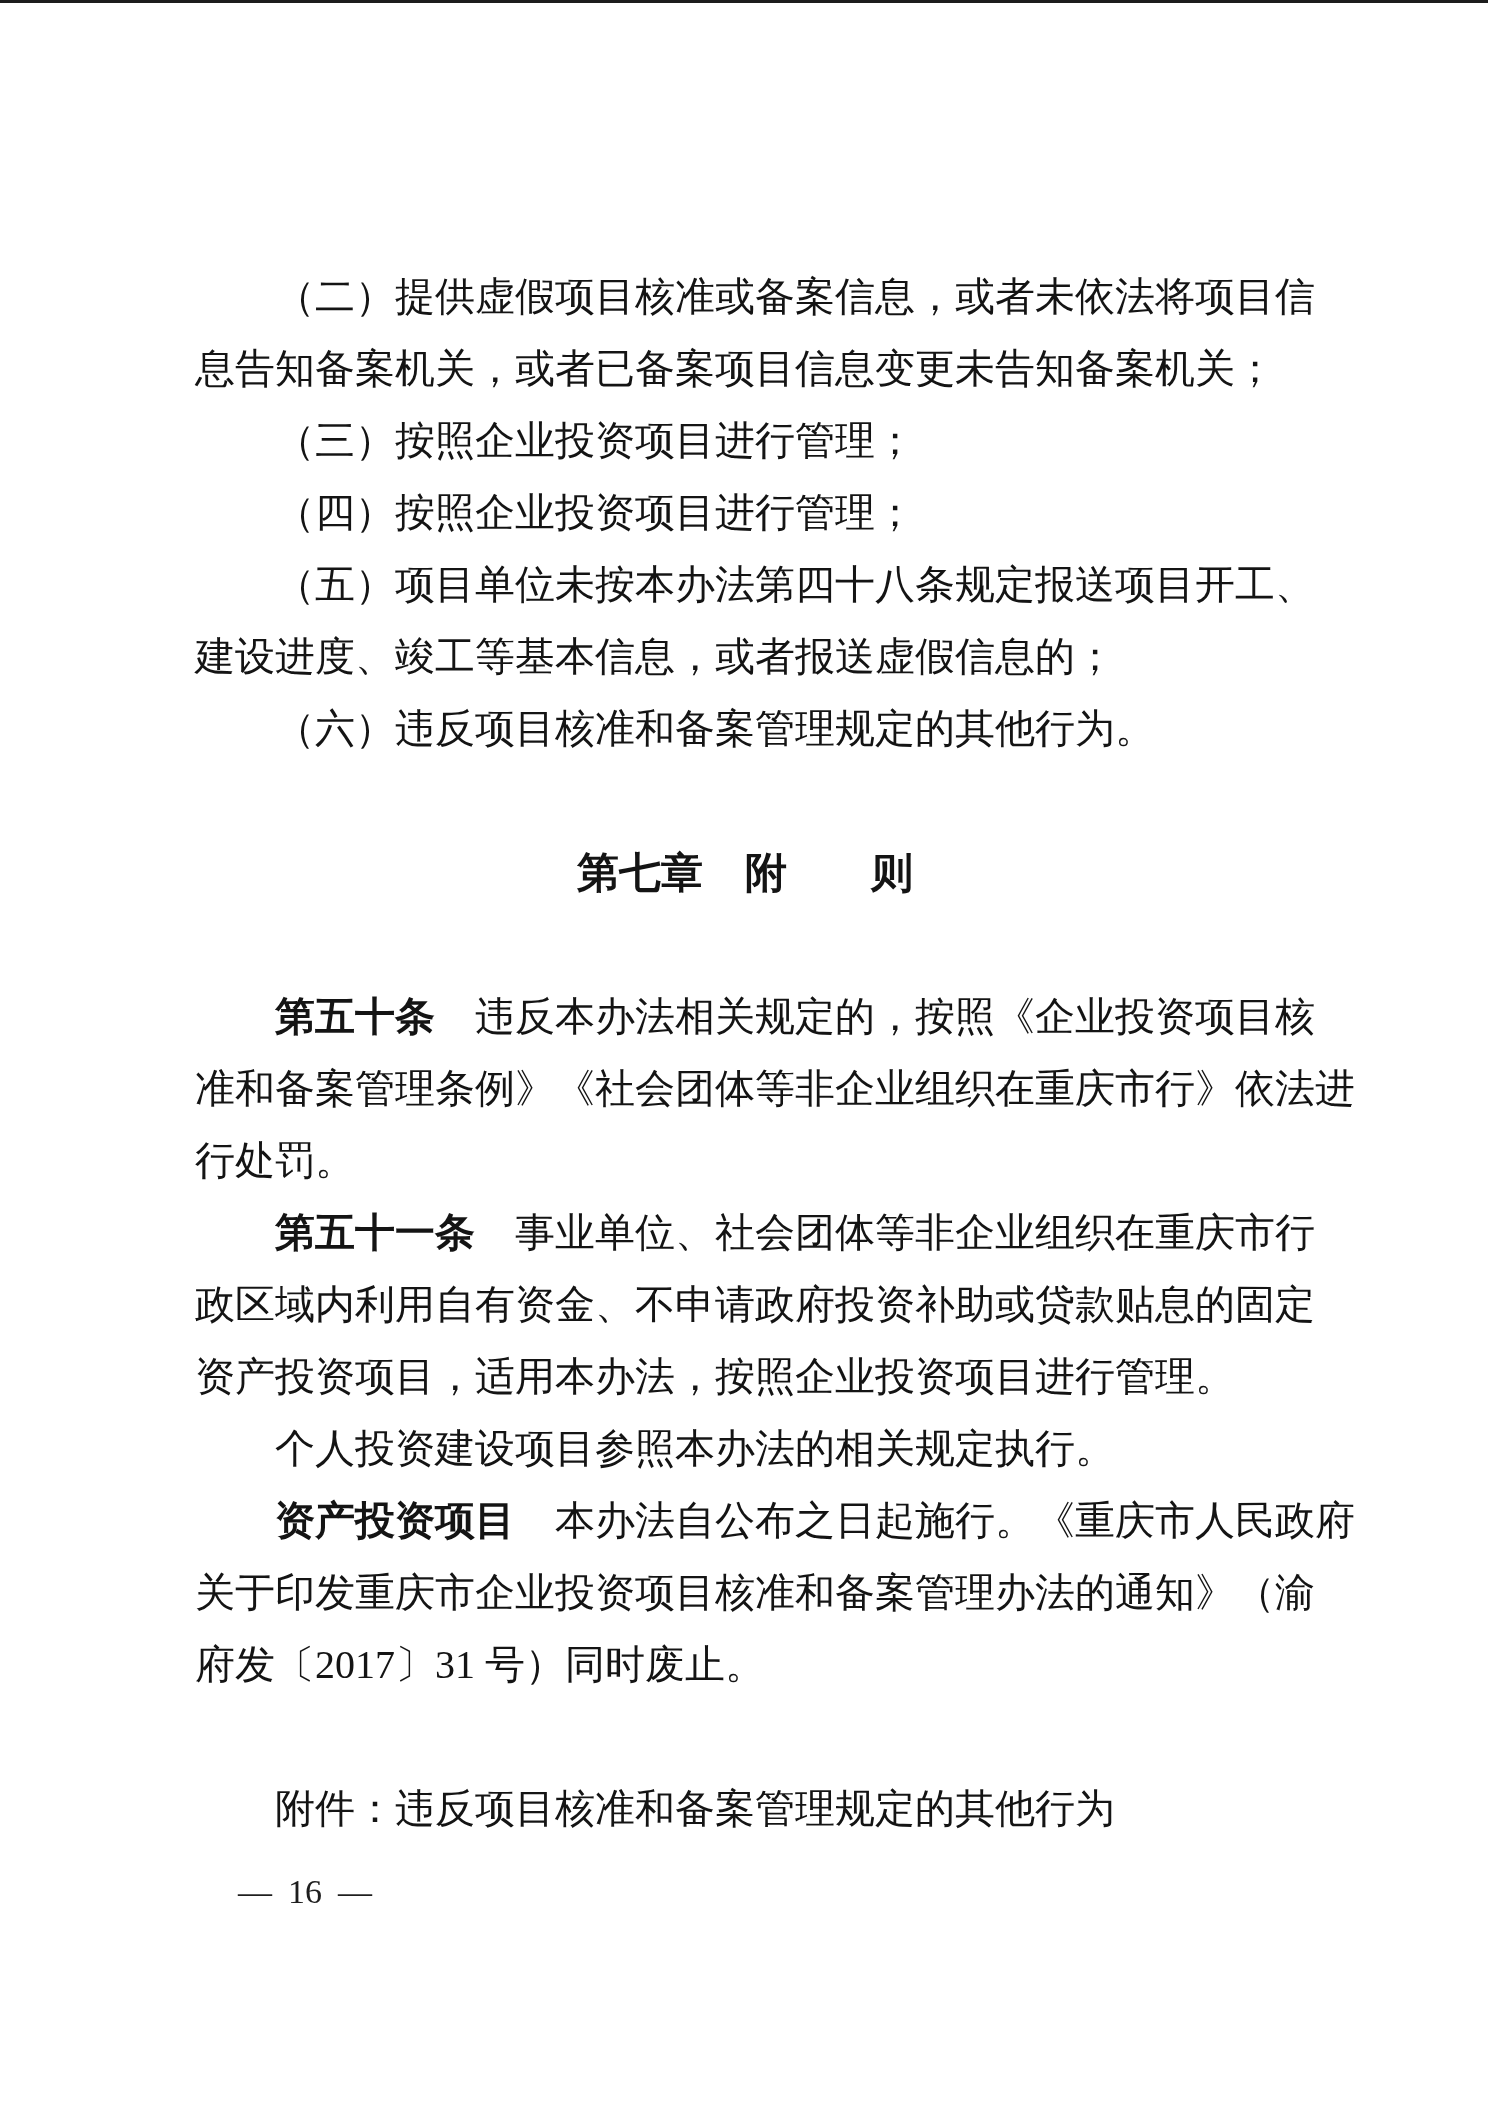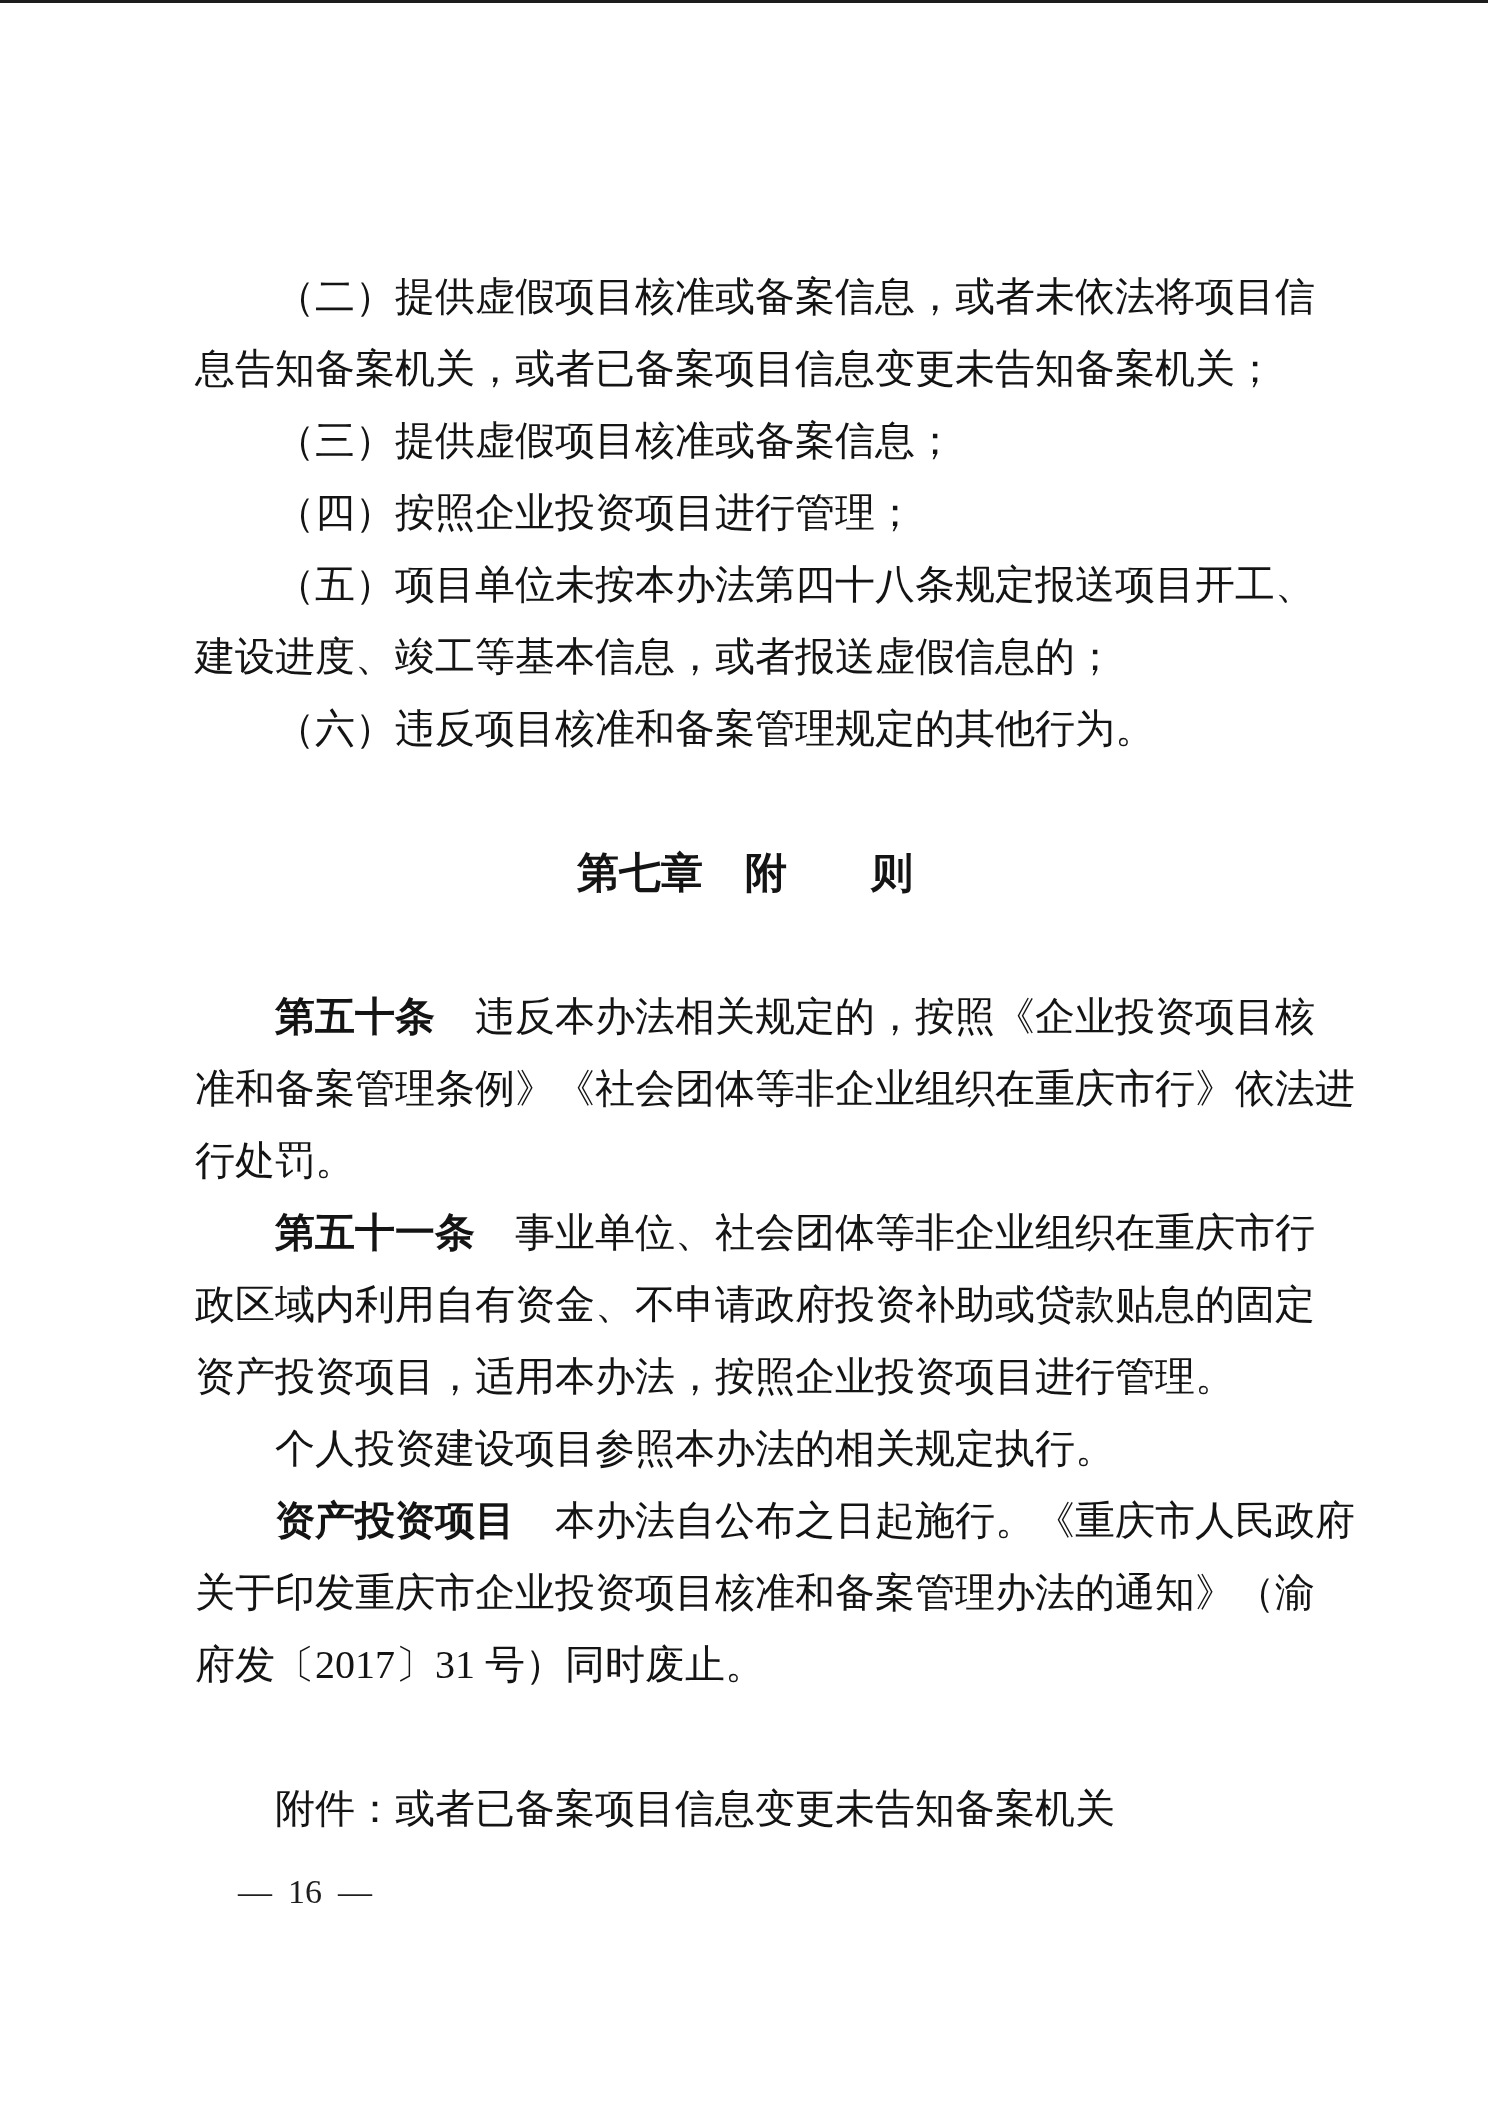--- a/index.html
+++ b/index.html
@@ -72,21 +72,21 @@
 <body>
 
 <div class="page">
   <div class="scan-edge-top"></div>
 
   <div class="text-block">
 
     <div class="line indent"><span>（二）提供虚假项目核准或备案信息，或者未依法将项目信</span></div>
     <div class="line"><span>息告知备案机关，或者已备案项目信息变更未告知备案机关；</span></div>
 
-    <div class="line indent"><span>（三）提供虚假项目核准或备案信息；</span></div>
+    <div class="line indent"><span>（三）按照企业投资项目进行管理；</span></div>
 
     <div class="line indent"><span>（四）按照企业投资项目进行管理；</span></div>
 
     <div class="line indent"><span>（五）项目单位未按本办法第四十八条规定报送项目开工、</span></div>
     <div class="line"><span>建设进度、竣工等基本信息，或者报送虚假信息的；</span></div>
 
     <div class="line indent"><span>（六）违反项目核准和备案管理规定的其他行为。</span></div>
 
     <div class="line"></div>
 
@@ -104,19 +104,19 @@
     <div class="line"><span>政区域内利用自有资金、不申请政府投资补助或贷款贴息的固定</span></div>
     <div class="line"><span>资产投资项目，适用本办法，按照企业投资项目进行管理。</span></div>
     <div class="line indent"><span>个人投资建设项目参照本办法的相关规定执行。</span></div>
 
     <div class="line indent"><span class="lead">资产投资项目</span><span class="lead-gap"></span><span>本办法自公布之日起施行。《重庆市人民政府</span></div>
     <div class="line"><span>关于印发重庆市企业投资项目核准和备案管理办法的通知》（渝</span></div>
     <div class="line"><span>府发〔2017〕31 号）同时废止。</span></div>
 
     <div class="line"></div>
 
-    <div class="line indent"><span>附件：或者已备案项目信息变更未告知备案机关</span></div>
+    <div class="line indent"><span>附件：违反项目核准和备案管理规定的其他行为</span></div>
   </div>
 
   <div class="footer">
     <span>—</span><span class="page-num">16</span><span>—</span>
   </div>
 </div>
 
 </body></html>

